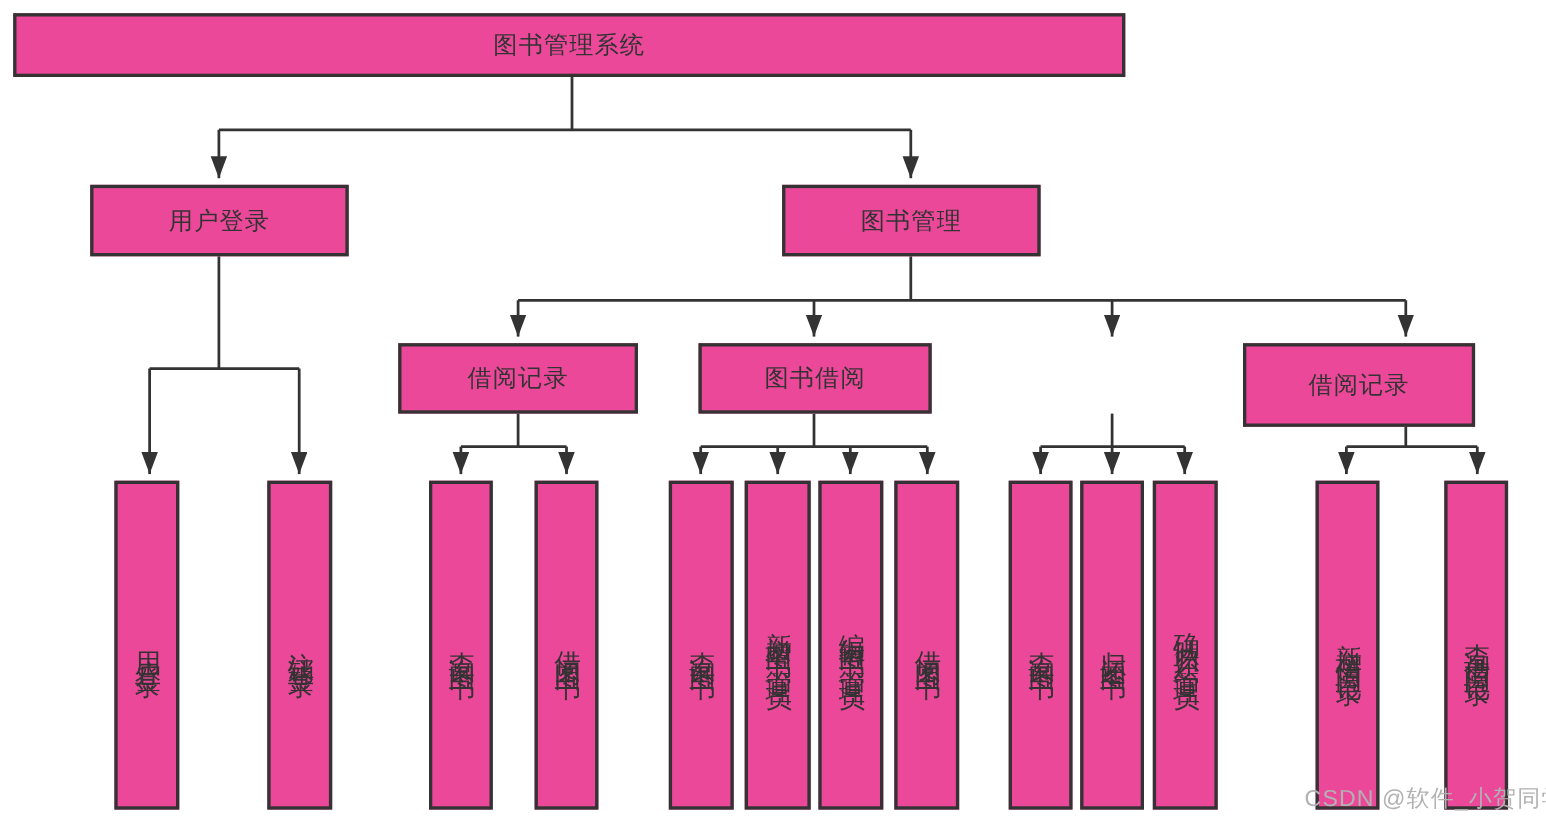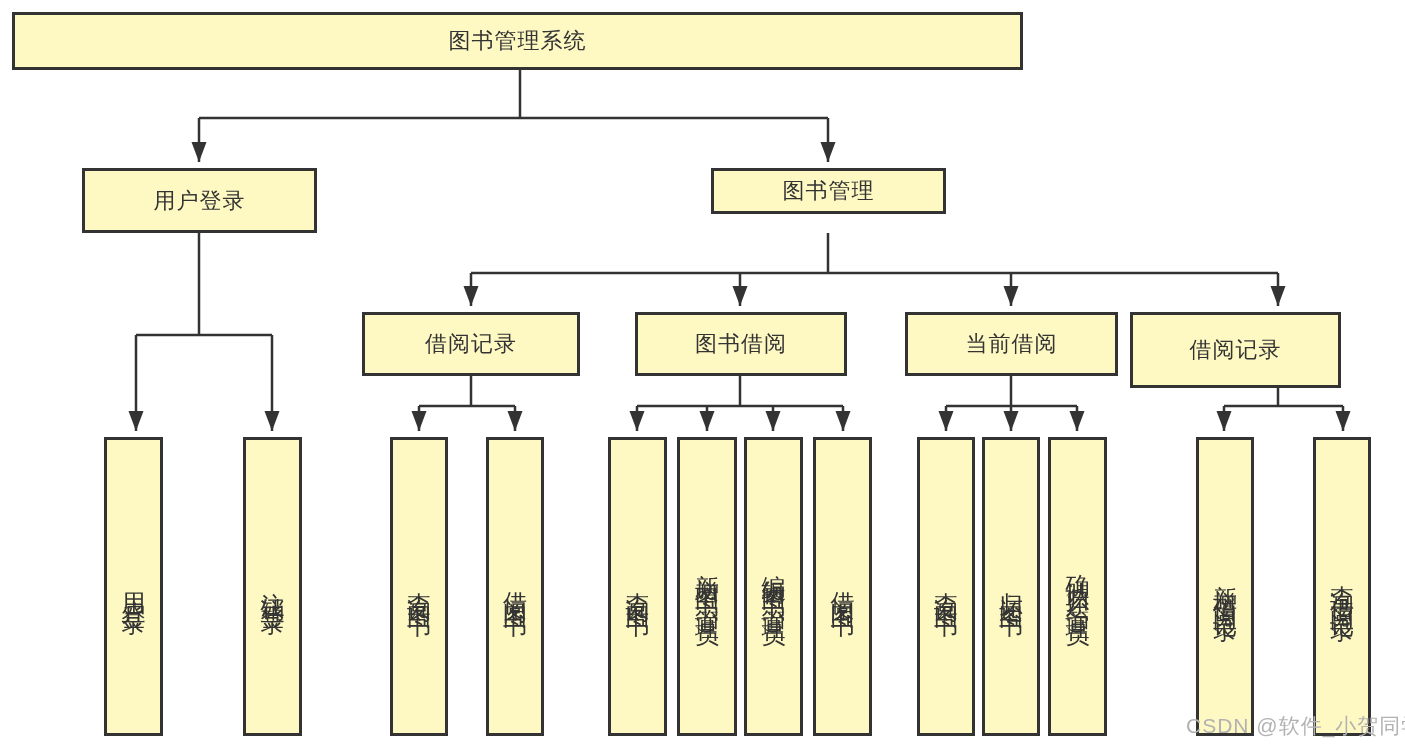--- a/index.html
+++ b/index.html
@@ -21,21 +21,21 @@
     position: absolute;
     left: 0;
     top: 0;
     width: 1405px;
     height: 747px;
     pointer-events: none;
   }
   .node {
     position: absolute;
     box-sizing: border-box;
-    background: #fef9c3;
+    background: #ec4899;
     border: 3px solid #333333;
     display: flex;
     align-items: center;
     justify-content: center;
     color: #333333;
   }
   .hlabel {
     font-size: 22px;
     letter-spacing: 1px;
     white-space: nowrap;
@@ -44,21 +44,21 @@
     writing-mode: vertical-rl;
     text-orientation: mixed;
     font-size: 24px;
     line-height: 1;
     letter-spacing: 7px;
     white-space: nowrap;
   }
   
   .root  { left: 12px;   top: 12px;  width: 1011px; height: 58px; }
   .l2a   { left: 82px;   top: 168px; width: 235px;  height: 65px; }
-  .l2b   { left: 711px;  top: 168px; width: 235px;  height: 46px; }
+  .l2b   { left: 711px;  top: 168px; width: 235px;  height: 65px; }
   .l3a   { left: 362px;  top: 312px; width: 218px;  height: 64px; }
   .l3b   { left: 635px;  top: 312px; width: 212px;  height: 64px; text-align: center; }
   .l3c   { left: 905px;  top: 312px; width: 213px;  height: 64px; }
   .l3d   { left: 1130px; top: 312px; width: 211px;  height: 76px; }
   .leaf  { top: 437px; height: 299px; }
   .lf1   { left: 104px;  width: 59px; }
   .lf2   { left: 243px;  width: 59px; }
   .lf3   { left: 390px;  width: 58px; }
   .lf4   { left: 486px;  width: 58px; }
   .lf5   { left: 608px;  width: 59px; }
@@ -146,23 +146,20 @@
   <div class="node l2b">
     <span class="hlabel">图书管理</span>
   </div>
 
   <div class="node l3a">
     <span class="hlabel">借阅记录</span>
   </div>
   <div class="node l3b">
     <span class="hlabel">图书借阅</span>
   </div>
-  <div class="node l3c">
-    <span class="hlabel">当前借阅</span>
-  </div>
   <div class="node l3d">
     <span class="hlabel">借阅记录</span>
   </div>
 
   <div class="node leaf lf1">
     <span class="vtext">用户登录</span>
   </div>
   <div class="node leaf lf2">
     <span class="vtext">注销登录</span>
   </div>

